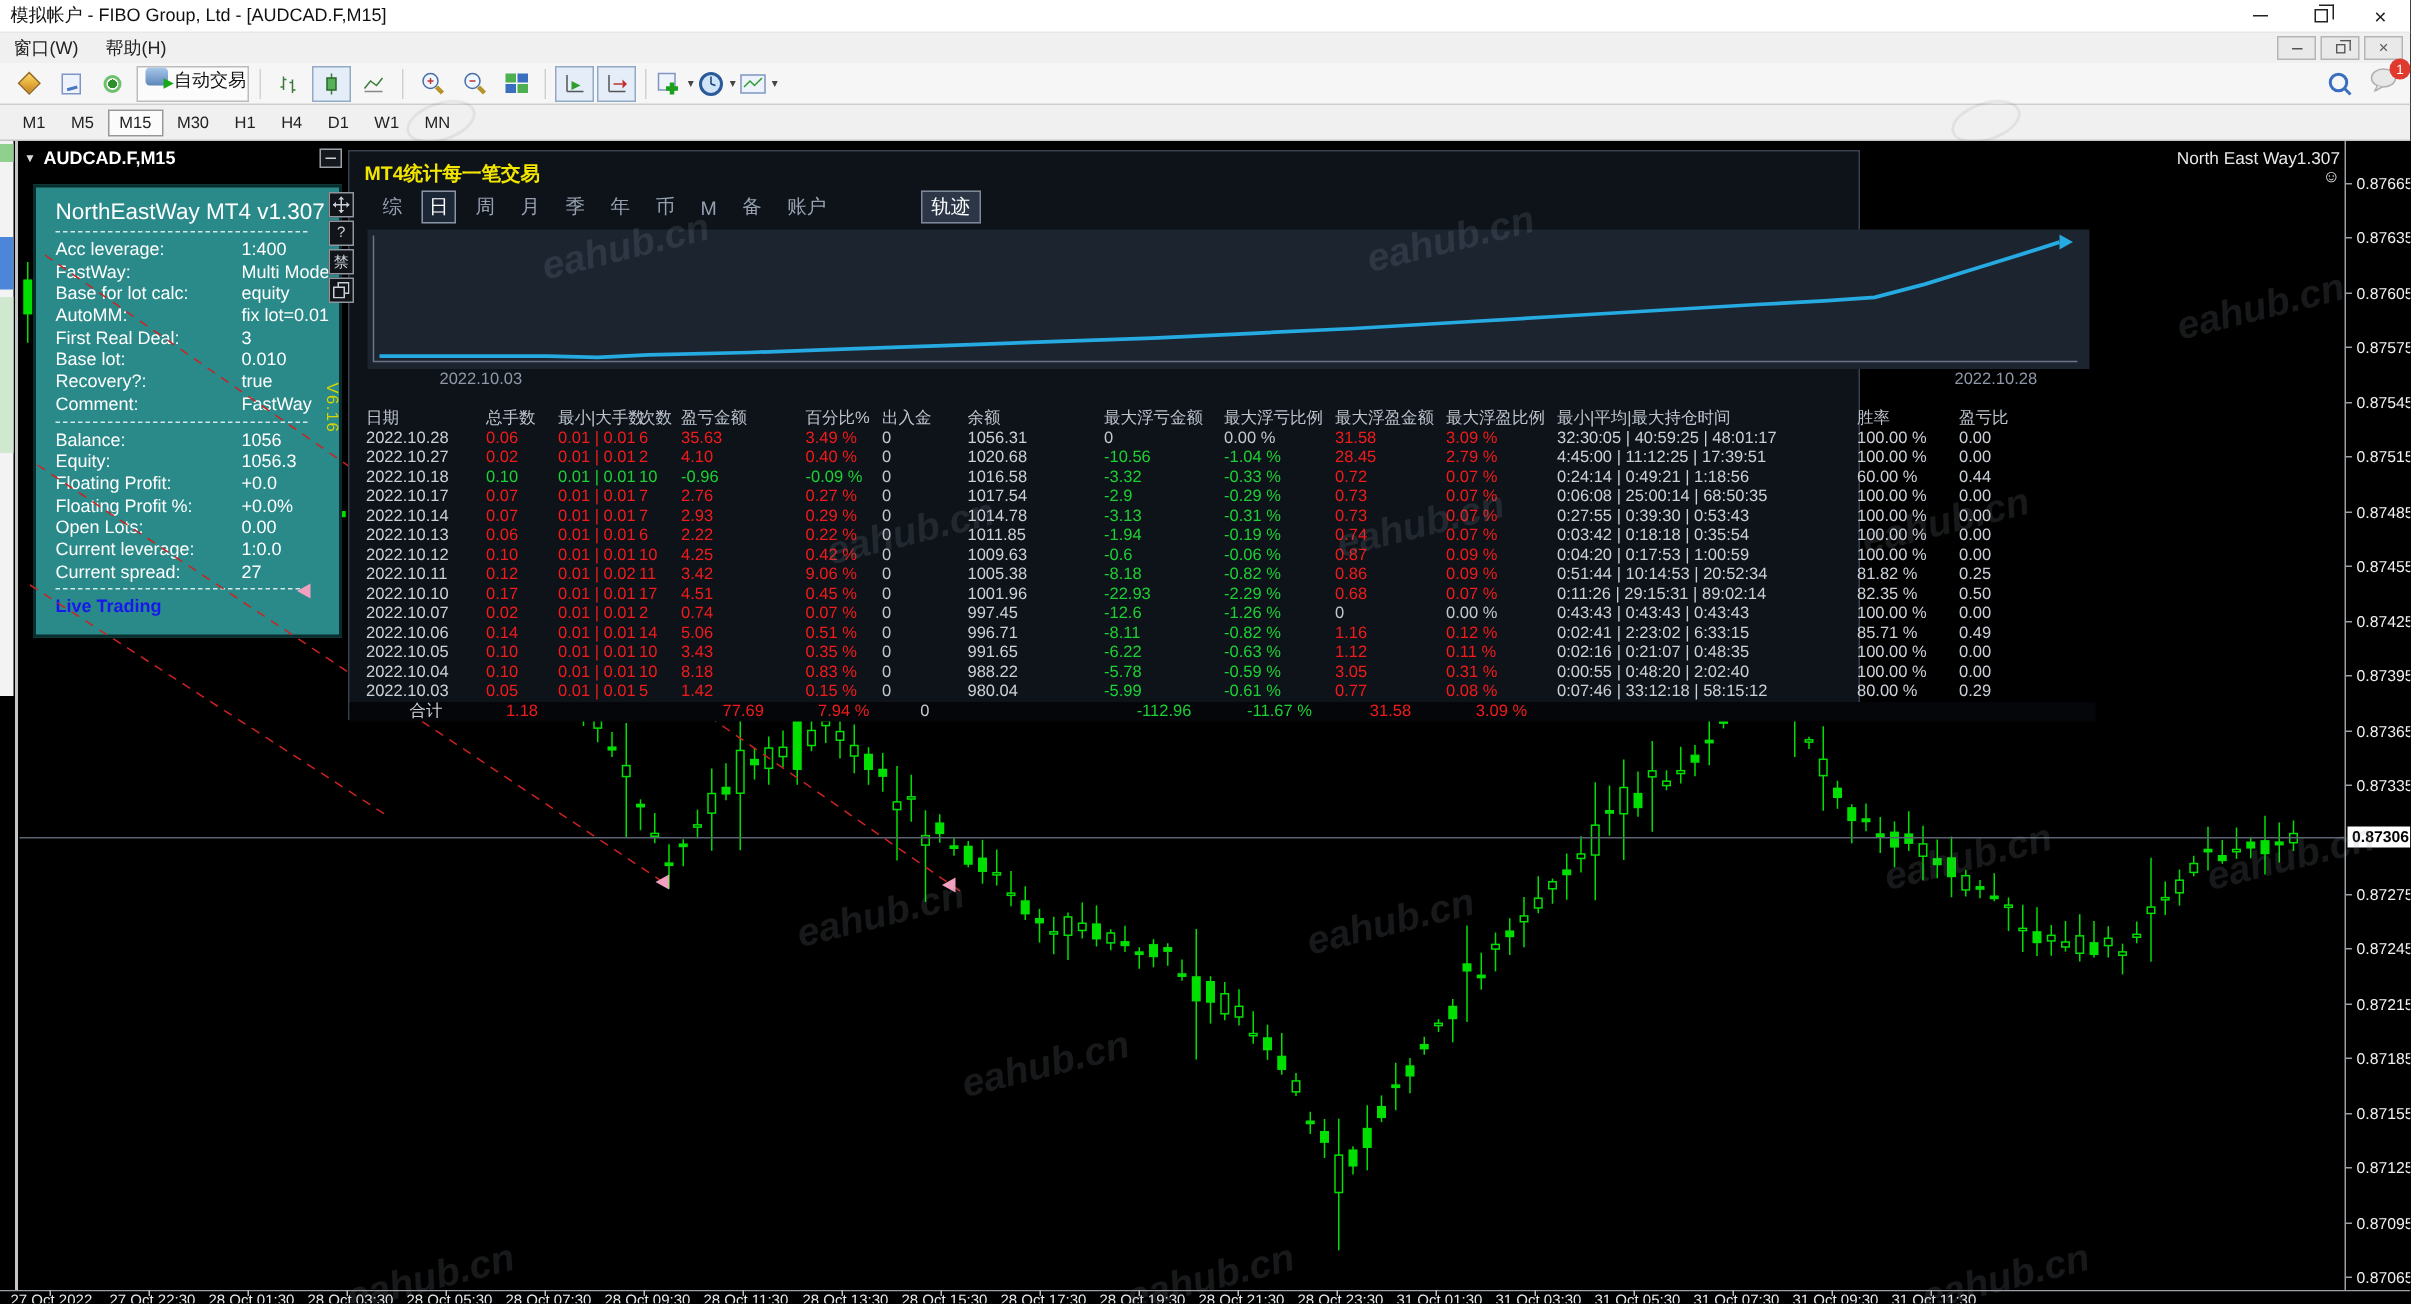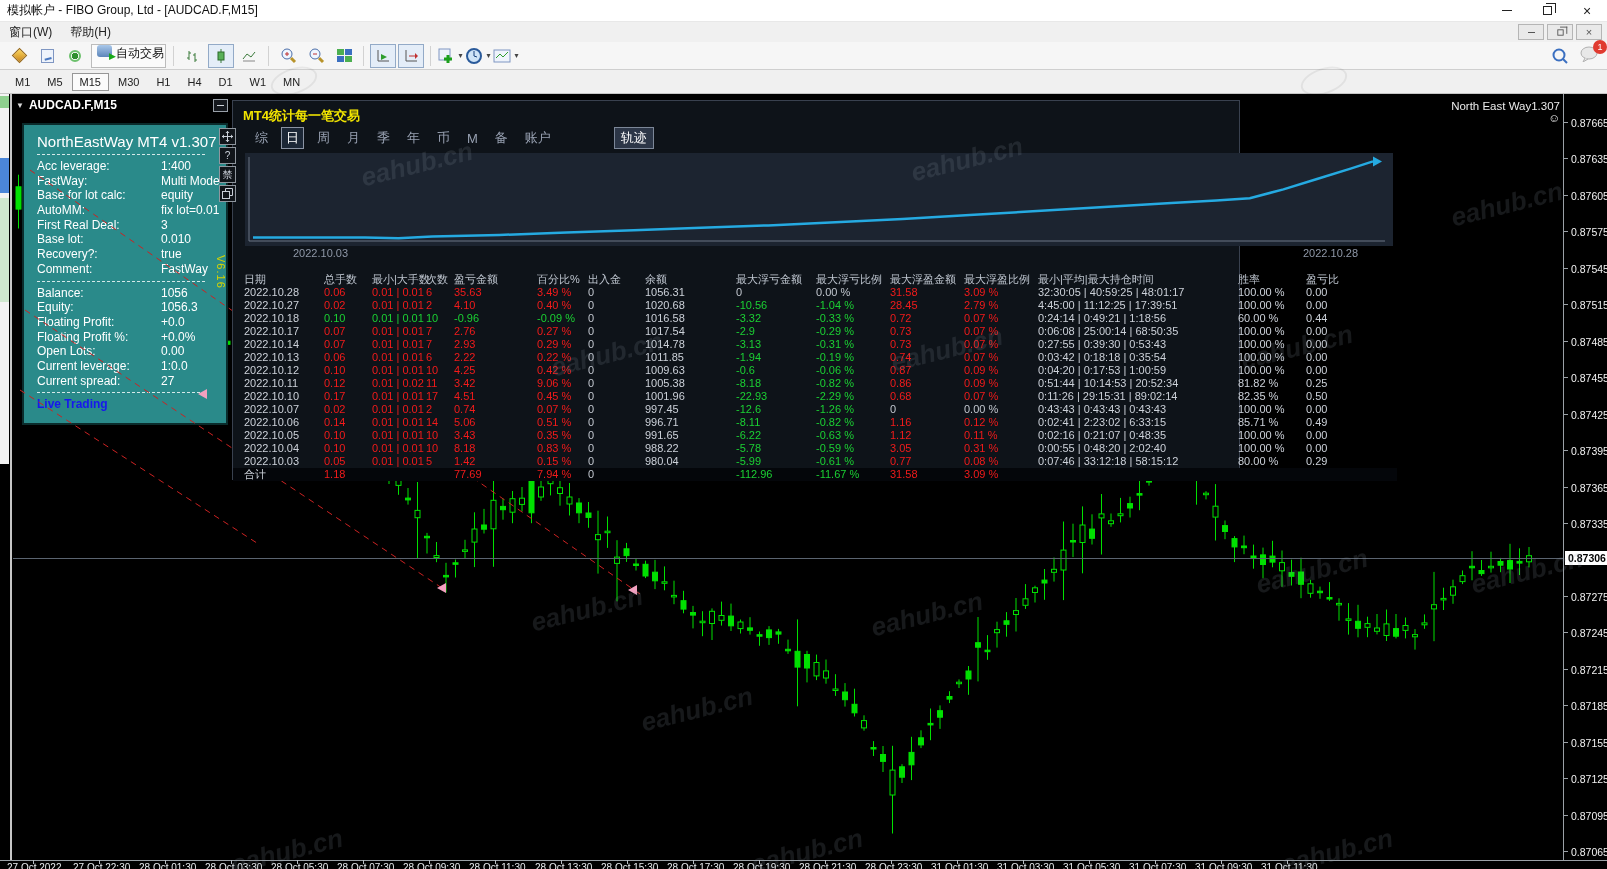--- a/index.html
+++ b/index.html
@@ -94,21 +94,21 @@
   .stats-tabs { position:absolute; left:18px; top:27px; height:20px; display:flex; align-items:center; font-size:13px; color:#97a0b1; }
   .stab { padding:1px 4px; margin-right:9px; }
   .stab.active { border:1px solid #8a93a3; background:#1c2736; color:#fff; }
   .stab.track { margin-left:50px; border:1px solid #7c8798; background:#2c3647; color:#fff; padding:1px 6px; }
   .equity-box { position:absolute; left:12px; top:52px; width:1148px; height:93px; background:#1c2430; }
   .eq-date { position:absolute; top:146px; font-size:11px; color:#8f98a8; }
   .stats-table { position:absolute; left:0; top:172px; width:1164px; font-size:11px; }
   .srow { display:grid; grid-template-columns:80px 48px 54px 28px 83px 51px 57px 91px 80px 74px 74px 74px 200px 68px 93px;
     height:13px; line-height:13px; padding-left:11px; white-space:nowrap; }
   .srow.head { color:#bdc4ce; }
-  .srow.total { background:#04060a; }
+  .srow.total { background:#04060a;text-align:center; }
   .c-r { color:#f21b1b; } .c-g { color:#1bd133; } .c-w { color:#ccd1d9; } .c-n { color:#c2c7cf; }
 
   
   .price-axis { position:absolute; left:1563px; top:0; width:44px; height:766px; background:#000; border-left:1px solid #9aa0a6; z-index:10; }
   .pa-label { position:absolute; left:7px; height:11px; font-size:10.5px; color:#f2f2f2; white-space:nowrap; }
   .pa-tick { position:absolute; left:0; width:4px; height:1px; background:#9aa0a6; }
   .pa-current { position:absolute; left:1px; top:457px; width:42px; height:14px; background:#fff; color:#000;
     font-size:10.5px; font-weight:bold; line-height:14px; padding-left:3px; }
   .time-axis-line { position:absolute; left:0; top:766px; width:1607px; height:1px; background:#9aa0a6; z-index:10; }
   .time-axis { position:absolute; left:0; top:767px; width:1607px; height:8px; background:#000; z-index:10; }

